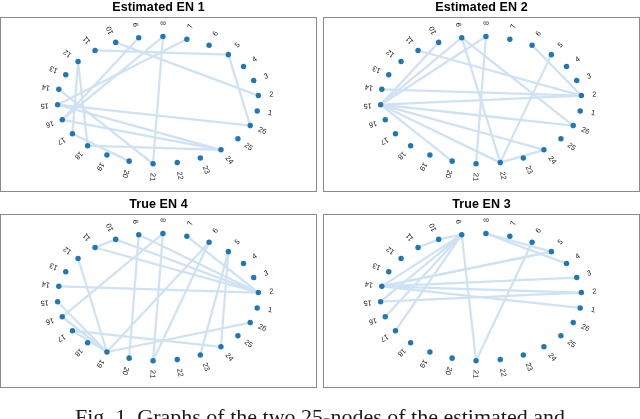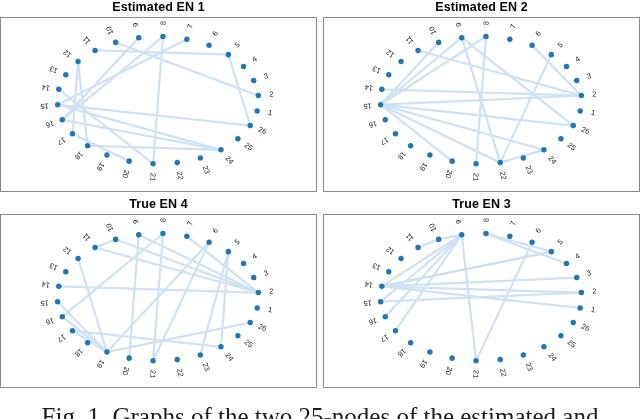--- a/index.html
+++ b/index.html
@@ -68,21 +68,21 @@
   }
   .caption {
     position: absolute;
     left: 0;
     top: 392px;
     width: 640px;
     height: 27px;
     overflow: hidden;
     text-align: center;
     font-family: "Liberation Serif", serif;
-    font-size: 25px;
+    font-size: 22px;
     color: #1a1a1a;
     line-height: 26px;
     white-space: nowrap;
   }
   .caption-inner {
     display: inline-block;
     transform: translateY(12px);
   }
 </style>
 </head>

